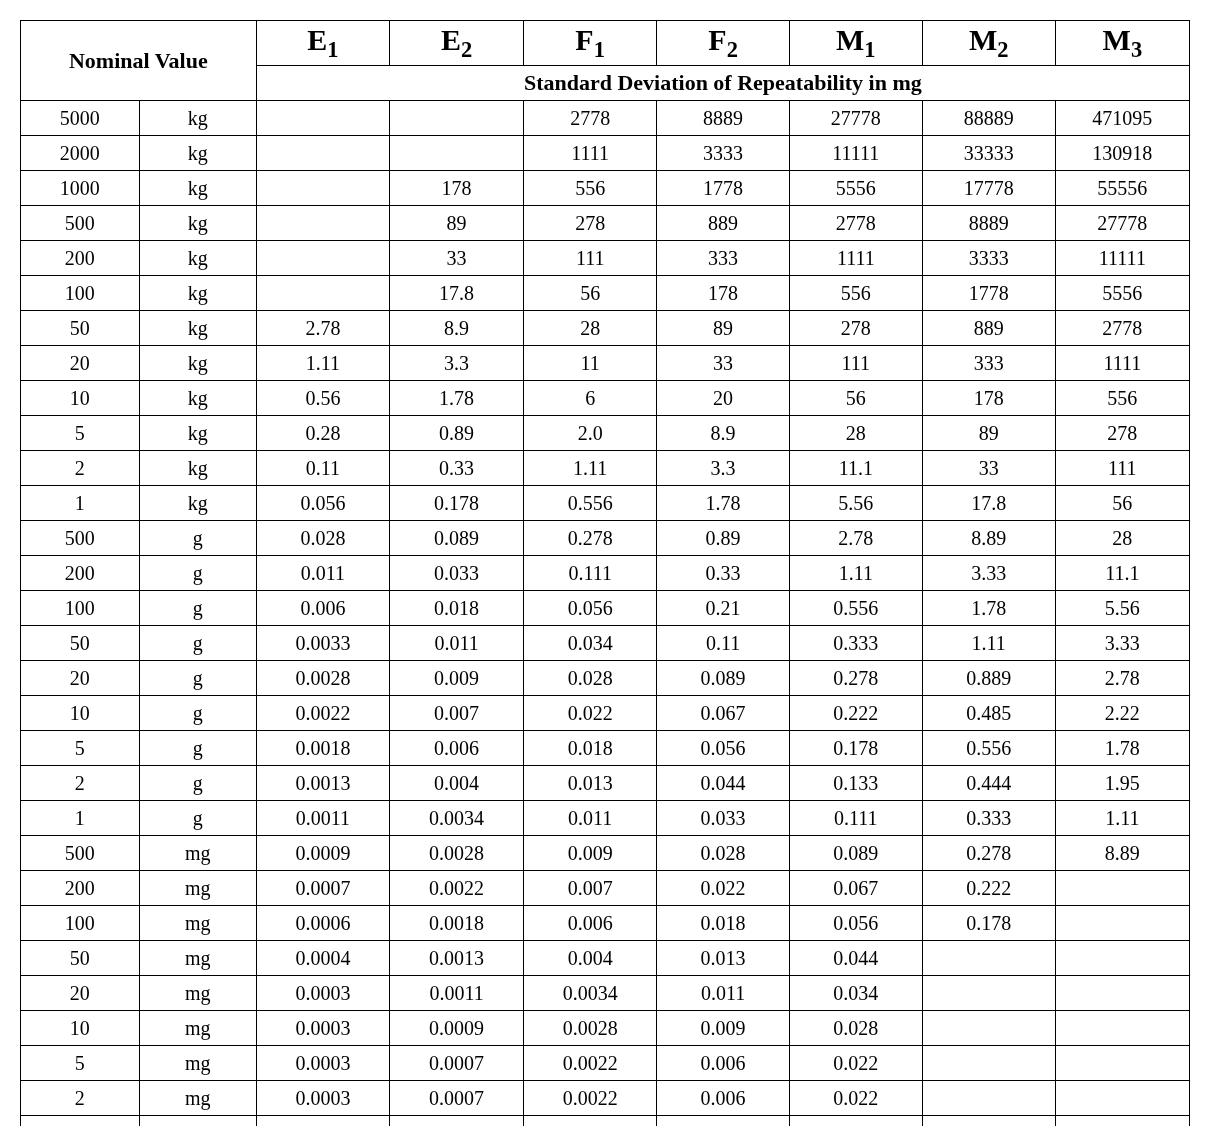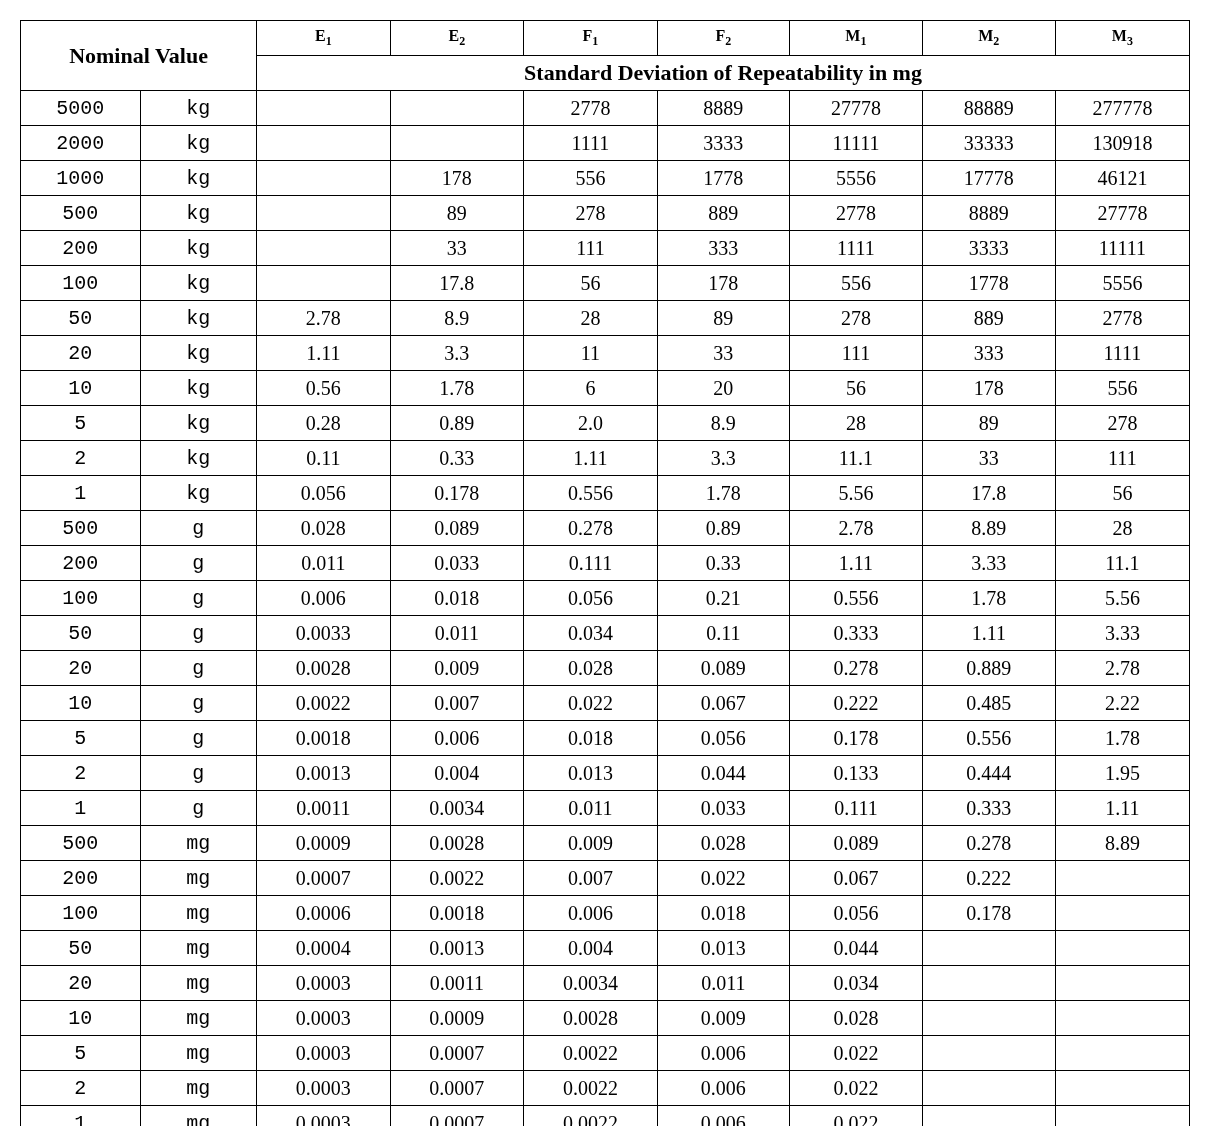--- a/index.html
+++ b/index.html
@@ -20,38 +20,36 @@
     padding: 2px 6px;
     font-weight: normal;
     height: 30px;
   }
   th.nominal-header {
     font-weight: bold;
     font-size: 22px;
   }
   th.class-header {
     font-weight: bold;
-    font-size: 16px;
+    font-size: 30px;
   }
   th.class-header sub {
     font-size: 0.75em;
     vertical-align: sub;
   }
   th.subheader {
     font-weight: bold;
     font-size: 22px;
     text-align: center;
   }
   td.nom-val {
     width: 115px;
-    font-family: Liberation Mono, monospace;
   }
   td.nom-unit {
     width: 115px;
-    font-family: Liberation Mono, monospace;
   }
   td.data-cell {
     width: 130px;
   }
 </style>
 </head>
 <body>
 
 <table>
   <thead>
@@ -86,21 +84,21 @@
   <tbody id="table-body">
   <tr>
         <td class="nom-val">5000</td>
         <td class="nom-unit">kg</td>
         <td class="data-cell"></td>
         <td class="data-cell"></td>
         <td class="data-cell">2778</td>
         <td class="data-cell">8889</td>
         <td class="data-cell">27778</td>
         <td class="data-cell">88889</td>
-        <td class="data-cell">277778</td>
+        <td class="data-cell">471095</td>
       </tr>
       <tr>
         <td class="nom-val">2000</td>
         <td class="nom-unit">kg</td>
         <td class="data-cell"></td>
         <td class="data-cell"></td>
         <td class="data-cell">1111</td>
         <td class="data-cell">3333</td>
         <td class="data-cell">11111</td>
         <td class="data-cell">33333</td>
@@ -108,21 +106,21 @@
       </tr>
       <tr>
         <td class="nom-val">1000</td>
         <td class="nom-unit">kg</td>
         <td class="data-cell"></td>
         <td class="data-cell">178</td>
         <td class="data-cell">556</td>
         <td class="data-cell">1778</td>
         <td class="data-cell">5556</td>
         <td class="data-cell">17778</td>
-        <td class="data-cell">46121</td>
+        <td class="data-cell">55556</td>
       </tr>
       <tr>
         <td class="nom-val">500</td>
         <td class="nom-unit">kg</td>
         <td class="data-cell"></td>
         <td class="data-cell">89</td>
         <td class="data-cell">278</td>
         <td class="data-cell">889</td>
         <td class="data-cell">2778</td>
         <td class="data-cell">8889</td>

